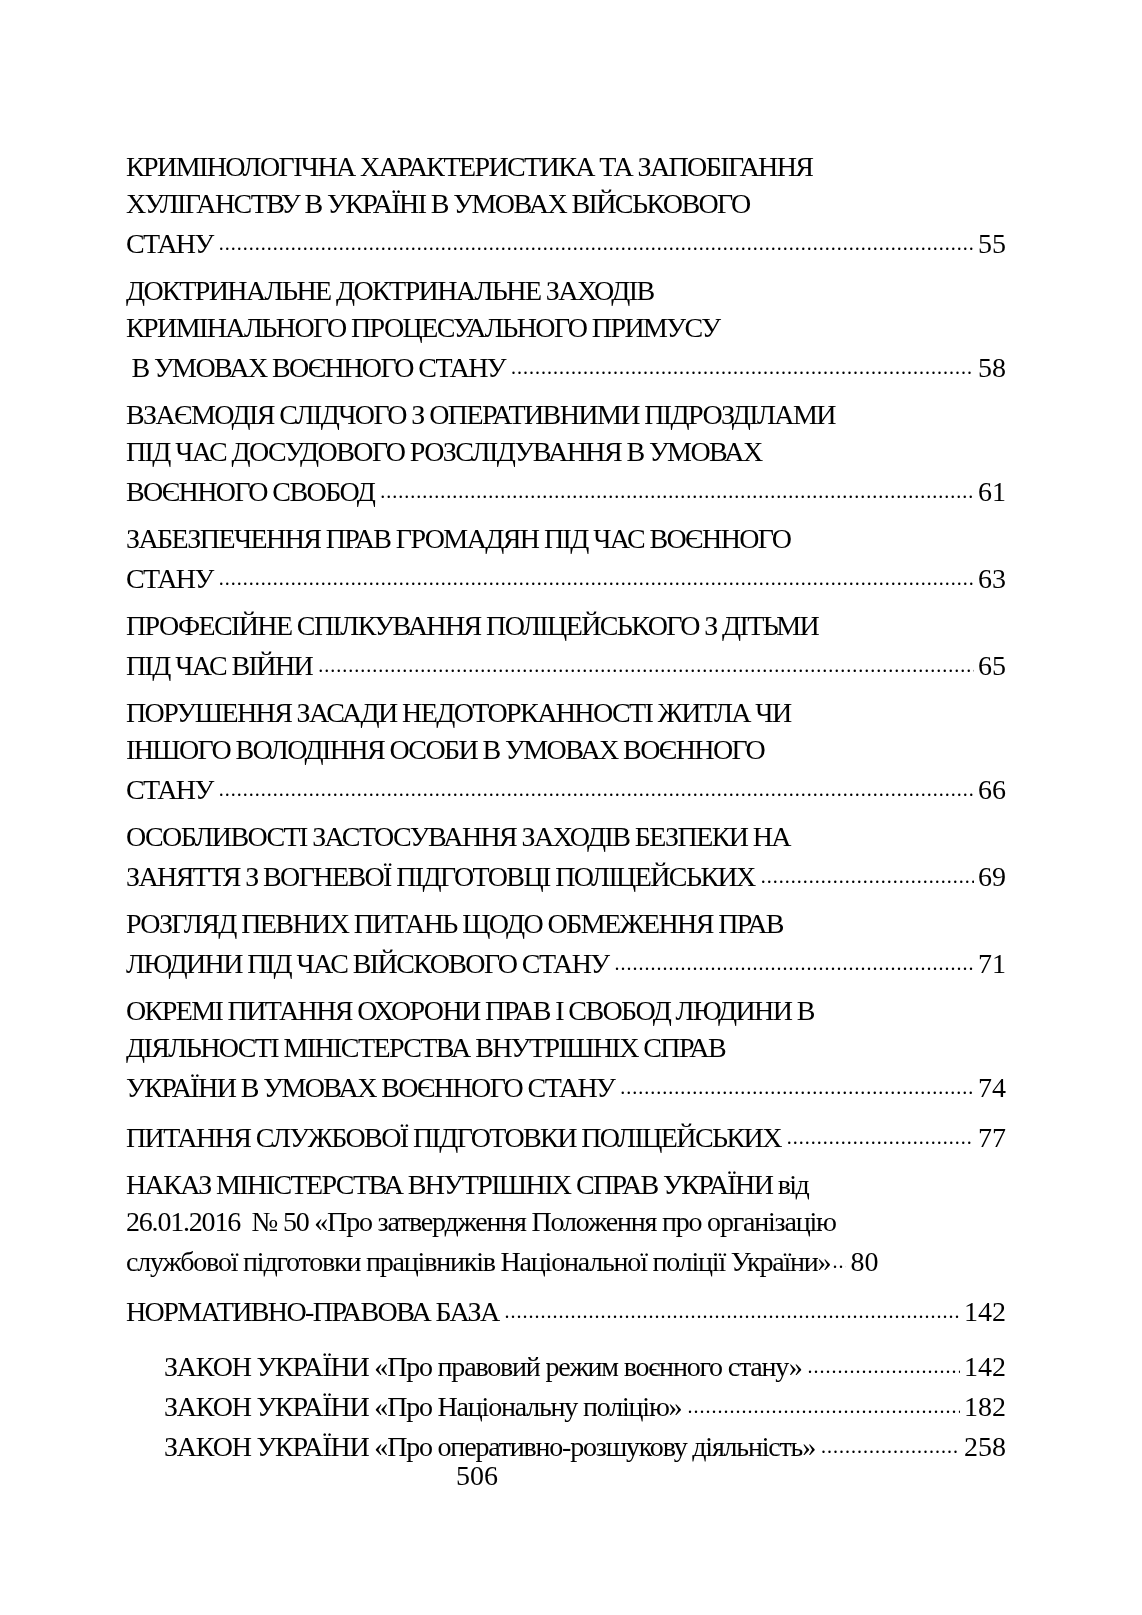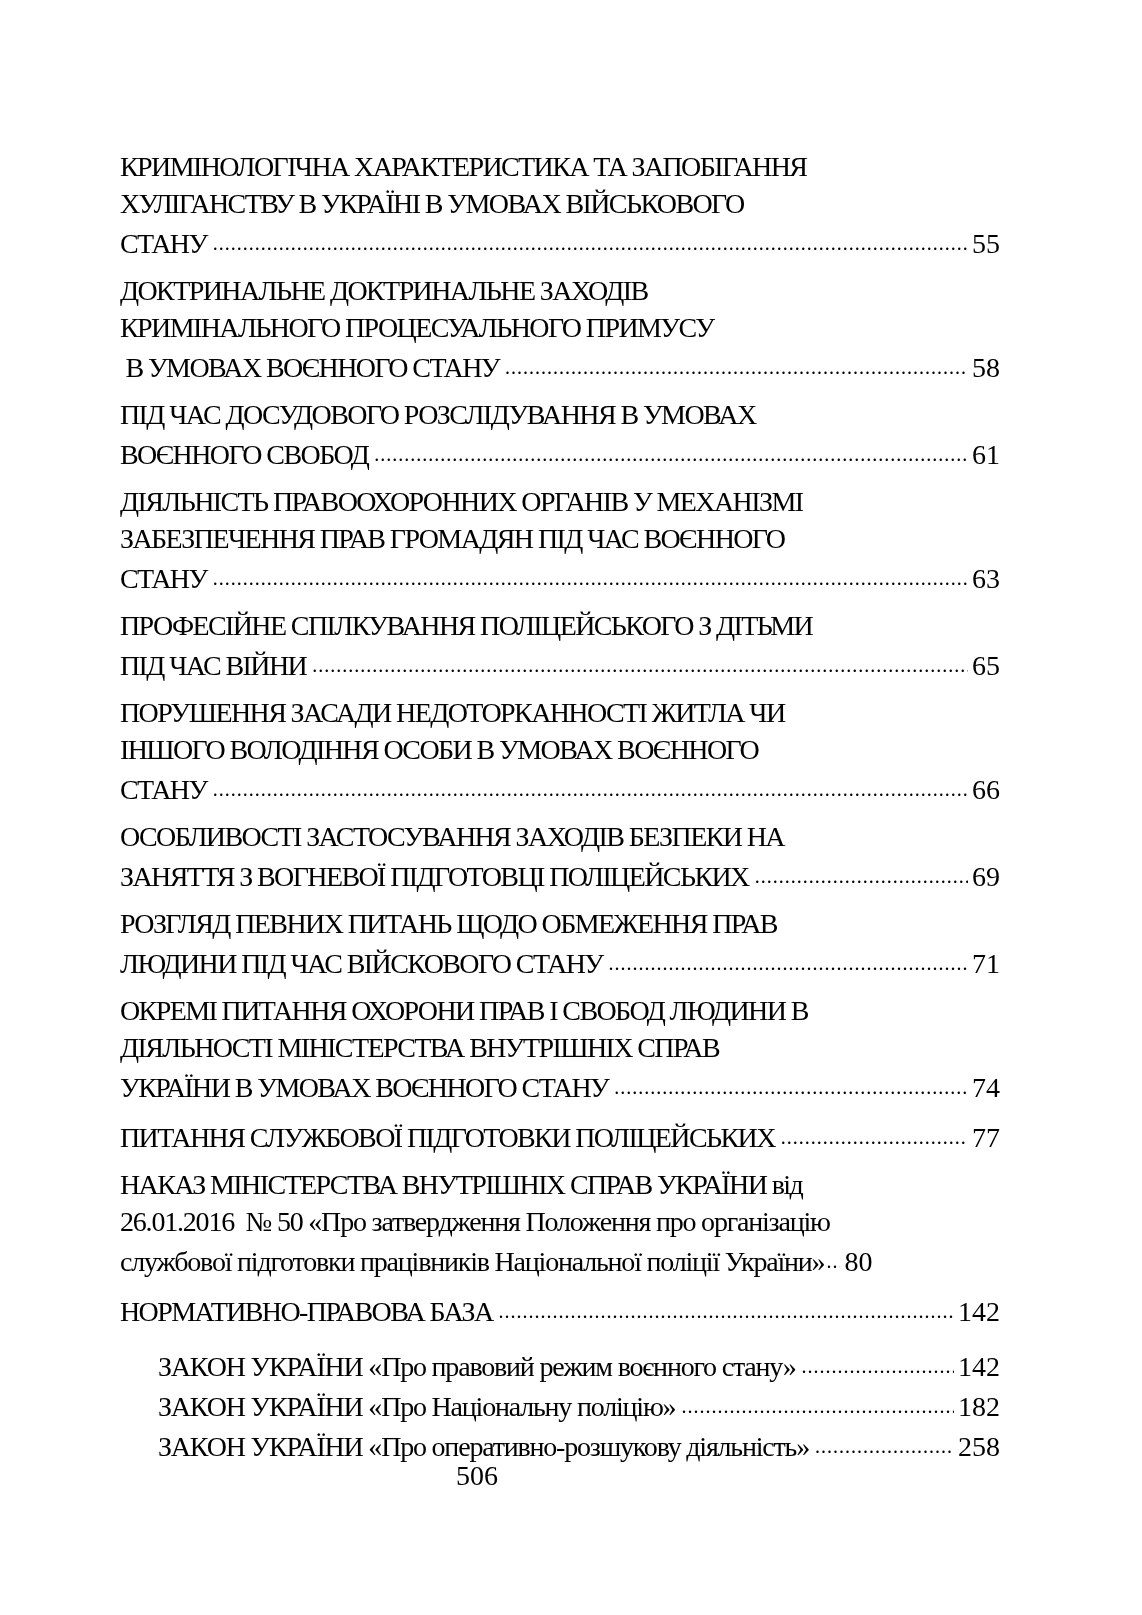--- a/index.html
+++ b/index.html
@@ -10,21 +10,21 @@
     body {
       width: 1142px;
       height: 1615px;
       position: relative;
       overflow: hidden;
       font-family: "Liberation Serif", "DejaVu Serif", serif;
       color: #000;
     }
     .page {
       position: absolute;
-      left: 120px;
+      left: 126px;
       top: 148px;
       width: 880px;
     }
     .entry {
       margin-bottom: 10px;
     }
     .line {
       font-size: 28px;
       line-height: 37px;
       white-space: nowrap;
@@ -92,30 +92,30 @@
     <div class="line caps">ДОКТРИНАЛЬНЕ ДОКТРИНАЛЬНЕ ЗАХОДІВ</div>
     <div class="line caps">КРИМІНАЛЬНОГО ПРОЦЕСУАЛЬНОГО ПРИМУСУ</div>
     <div class="line last caps">
       <span class="txt" style="white-space:pre"> В УМОВАХ ВОЄННОГО СТАНУ</span>
       <span class="leader"></span>
       <span class="pg">58</span>
     </div>
   </div>
 
   <div class="entry">
+    <div class="line caps">ВЗАЄМОДІЯ СЛІДЧОГО З ОПЕРАТИВНИМИ ПІДРОЗДІЛАМИ</div>
     <div class="line caps">ПІД ЧАС ДОСУДОВОГО РОЗСЛІДУВАННЯ В УМОВАХ</div>
     <div class="line last caps">
       <span class="txt">ВОЄННОГО СВОБОД</span>
       <span class="leader"></span>
       <span class="pg">61</span>
     </div>
   </div>
 
   <div class="entry">
-    <div class="line caps">ДІЯЛЬНІСТЬ ПРАВООХОРОННИХ ОРГАНІВ У МЕХАНІЗМІ</div>
     <div class="line caps">ЗАБЕЗПЕЧЕННЯ ПРАВ ГРОМАДЯН ПІД ЧАС ВОЄННОГО</div>
     <div class="line last caps">
       <span class="txt">СТАНУ</span>
       <span class="leader"></span>
       <span class="pg">63</span>
     </div>
   </div>
 
   <div class="entry">
     <div class="line caps">ПРОФЕСІЙНЕ СПІЛКУВАННЯ ПОЛІЦЕЙСЬКОГО З ДІТЬМИ</div>

